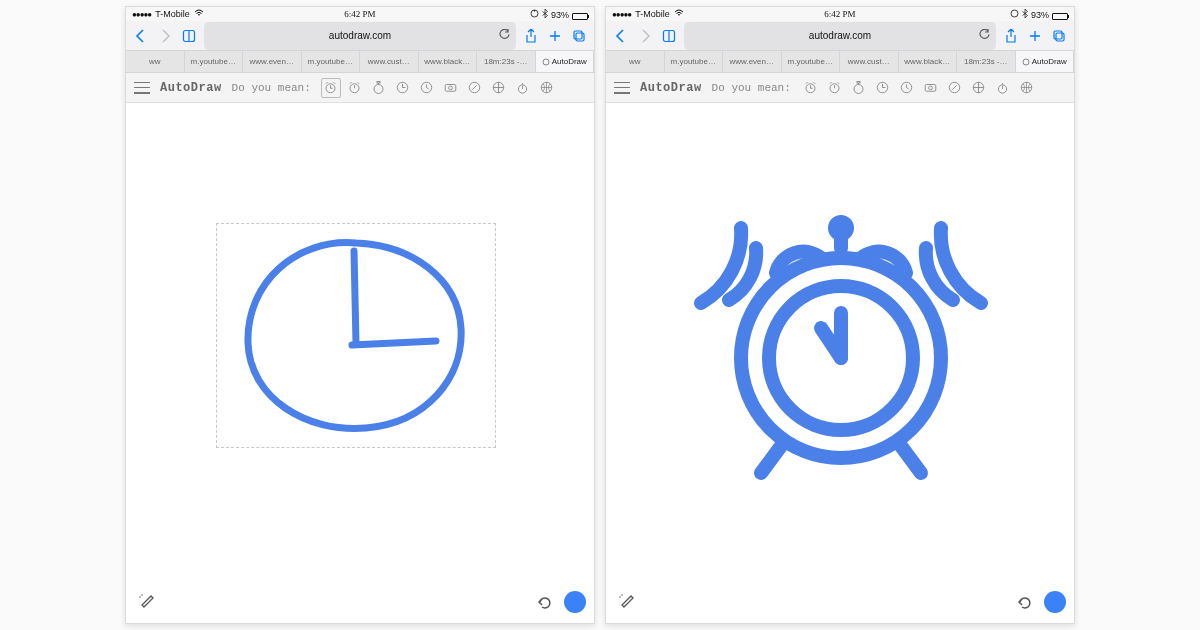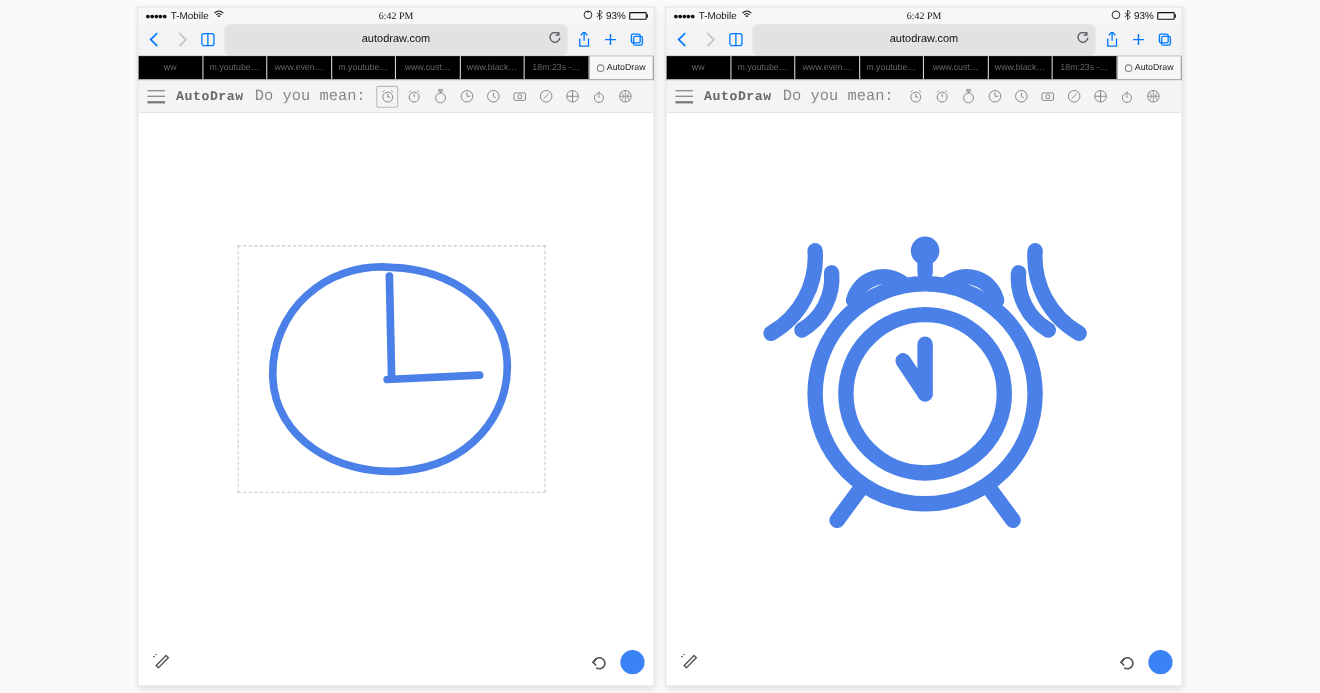--- a/index.html
+++ b/index.html
@@ -29,21 +29,21 @@
     background: #f7f7f7;
     font-size: 9px;
     color: #111;
     display: flex;
     align-items: center;
     padding: 0 6px;
     position: relative;
   }
   .status-left { display: flex; align-items: center; gap: 4px; }
   .status-center { position: absolute; left: 50%; transform: translateX(-50%); font-weight: 500; font-family: Liberation Serif, serif; }
-  .status-right { margin-left: auto; display: flex; align-items: center; gap: 3px; }
+  .status-right { margin-left: auto; display: flex; align-items: flex-end; gap: 3px; }
   .dots { letter-spacing: -1px; font-size: 8px; }
   .battery {
     width: 16px; height: 7px; border: 1px solid #111; border-radius: 1px; position: relative;
   }
   .battery::after { content:""; position:absolute; right:-2px; top:1.5px; width:1.5px; height:3px; background:#111; }
   .battery-fill { background:#111; height:100%; width:93%; }
   
   .nav-bar {
     height: 30px;
     background: #f3f3f5;
@@ -69,21 +69,21 @@
     justify-content: center;
     font-size: 10px;
     color: #111;
     position: relative;
   }
   .url-reload { position: absolute; right: 6px; color: #5a5a5e; font-size: 11px; }
   .nav-right { display: flex; gap: 6px; }
   
   .tab-strip {
     height: 22px;
-    background: #000000;
+    background: #e5e5e5;
     border-bottom: 1px solid #d5d5d8;
     display: flex;
     align-items: stretch;
     font-size: 8px;
     color: #666;
     overflow: hidden;
   }
   .tab {
     flex: 1 1 0;
     min-width: 0;
@@ -107,21 +107,21 @@
     align-items: center;
     padding: 0 8px;
     gap: 10px;
     color: #777;
   }
   .hamburger {
     width: 16px; height: 12px; display:flex; flex-direction:column; justify-content:space-between;
   }
   .hamburger span { height:1.5px; background:#777; }
   .app-title { font-family: "Courier New", monospace; font-size: 12px; color:#666; letter-spacing: 0.5px; font-weight: 600; }
-  .prompt { font-family: "Courier New", monospace; font-size: 14px; color:#888; }
+  .prompt { font-family: "Courier New", monospace; font-size: 11px; color:#888; }
   .suggestions { display:flex; gap:4px; }
   .sugg {
     width: 20px; height: 20px;
     display:flex; align-items:center; justify-content:center;
     color:#888;
     border:1px solid transparent;
     border-radius:2px;
   }
   .sugg.selected { border-color:#bbb; }
   .sugg svg { width: 15px; height: 15px; }

